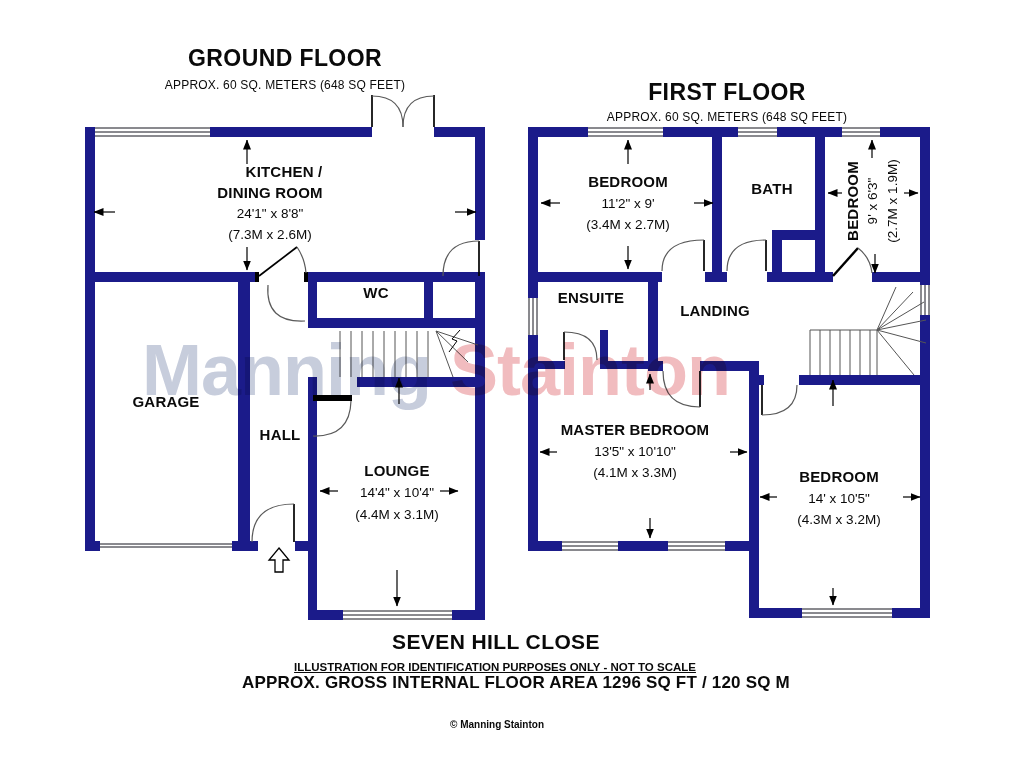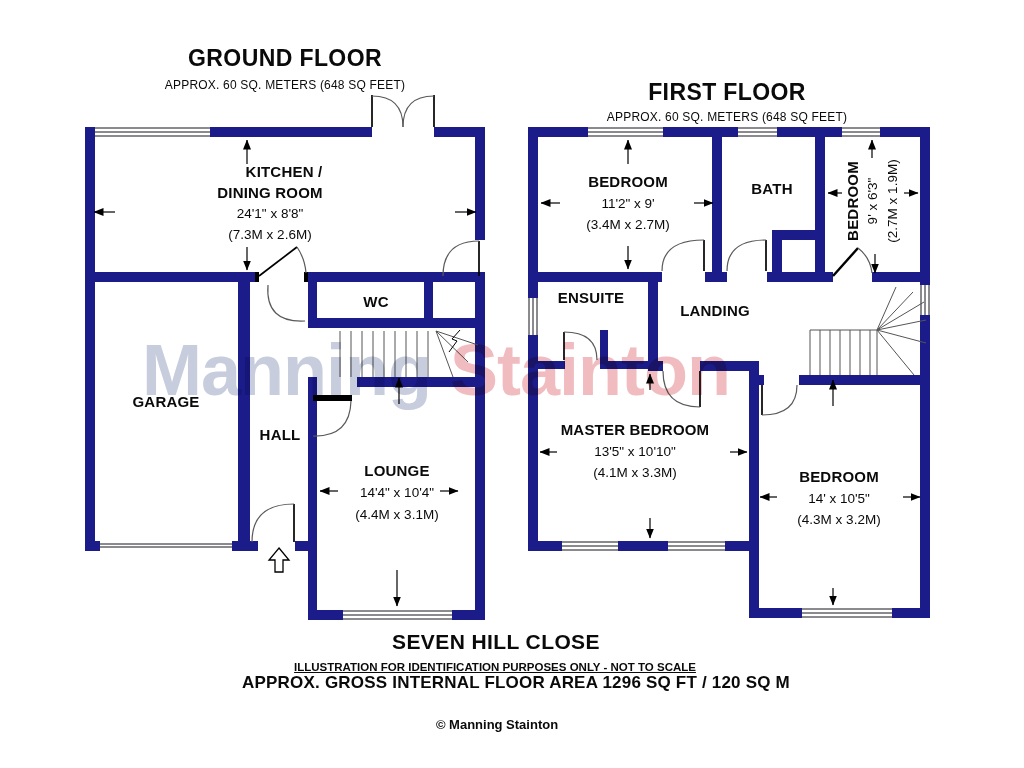--- a/index.html
+++ b/index.html
@@ -17,21 +17,21 @@
   .dim{stroke:#000;stroke-width:1.2;}
   .brk{fill:none;stroke:#000;stroke-width:1;}
   .lbl{position:absolute;transform:translate(-50%,-50%);white-space:nowrap;text-align:center;z-index:30;}
   .room{font-weight:bold;font-size:15px;letter-spacing:.2px;}
   .dimtx{font-size:13.5px;}
   .title{font-weight:bold;font-size:23px;letter-spacing:.4px;}
   .subnote{font-size:12px;letter-spacing:.2px;}
   .addr{font-weight:bold;font-size:21px;letter-spacing:.4px;}
   .gross{font-weight:bold;font-size:17px;letter-spacing:.2px;}
   .discl{font-weight:bold;font-size:11.5px;}
-  .copyr{font-weight:bold;font-size:13px;}
+  .copyr{font-weight:bold;font-size:10px;}
   .rot{transform:translate(-50%,-50%) rotate(-90deg);}
   .rot .room{line-height:21px;}
   .rot .dimtx{line-height:20px;}
   #watermark{position:absolute;left:142px;top:334px;z-index:20;font-weight:bold;font-size:72px;
              letter-spacing:-1px;white-space:nowrap;mix-blend-mode:multiply;line-height:1;}
   #watermark .w1{color:var(--wm1);}
   #watermark .w2{color:var(--wm2);}
 </style>
 </head>
 <body>
@@ -287,21 +287,21 @@
 
 <div id="watermark"><span class="w1">Manning</span> <span class="w2">Stainton</span></div>
 
 <div class="lbl title" style="left:285px;top:58px;">GROUND FLOOR</div>
 <div class="lbl subnote" style="left:285px;top:85px;">APPROX. 60 SQ. METERS (648 SQ FEET)</div>
 
 <div class="lbl room" style="left:270px;top:171px;padding-left:28px;">KITCHEN /</div>
 <div class="lbl room" style="left:270px;top:192px;">DINING ROOM</div>
 <div class="lbl dimtx" style="left:270px;top:213px;">24'1" x 8'8"</div>
 <div class="lbl dimtx" style="left:270px;top:234px;">(7.3M x 2.6M)</div>
-<div class="lbl room" style="left:376px;top:301px;">WC</div>
+<div class="lbl room" style="left:376px;top:292px;">WC</div>
 <div class="lbl room" style="left:166px;top:401px;">GARAGE</div>
 <div class="lbl room" style="left:280px;top:434px;">HALL</div>
 <div class="lbl room" style="left:397px;top:470px;">LOUNGE</div>
 <div class="lbl dimtx" style="left:397px;top:492px;">14'4" x 10'4"</div>
 <div class="lbl dimtx" style="left:397px;top:514px;">(4.4M x 3.1M)</div>
 
 <div class="lbl title" style="left:727px;top:92px;">FIRST FLOOR</div>
 <div class="lbl subnote" style="left:727px;top:117px;">APPROX. 60 SQ. METERS (648 SQ FEET)</div>
 
 <div class="lbl room" style="left:628px;top:181px;">BEDROOM</div>

